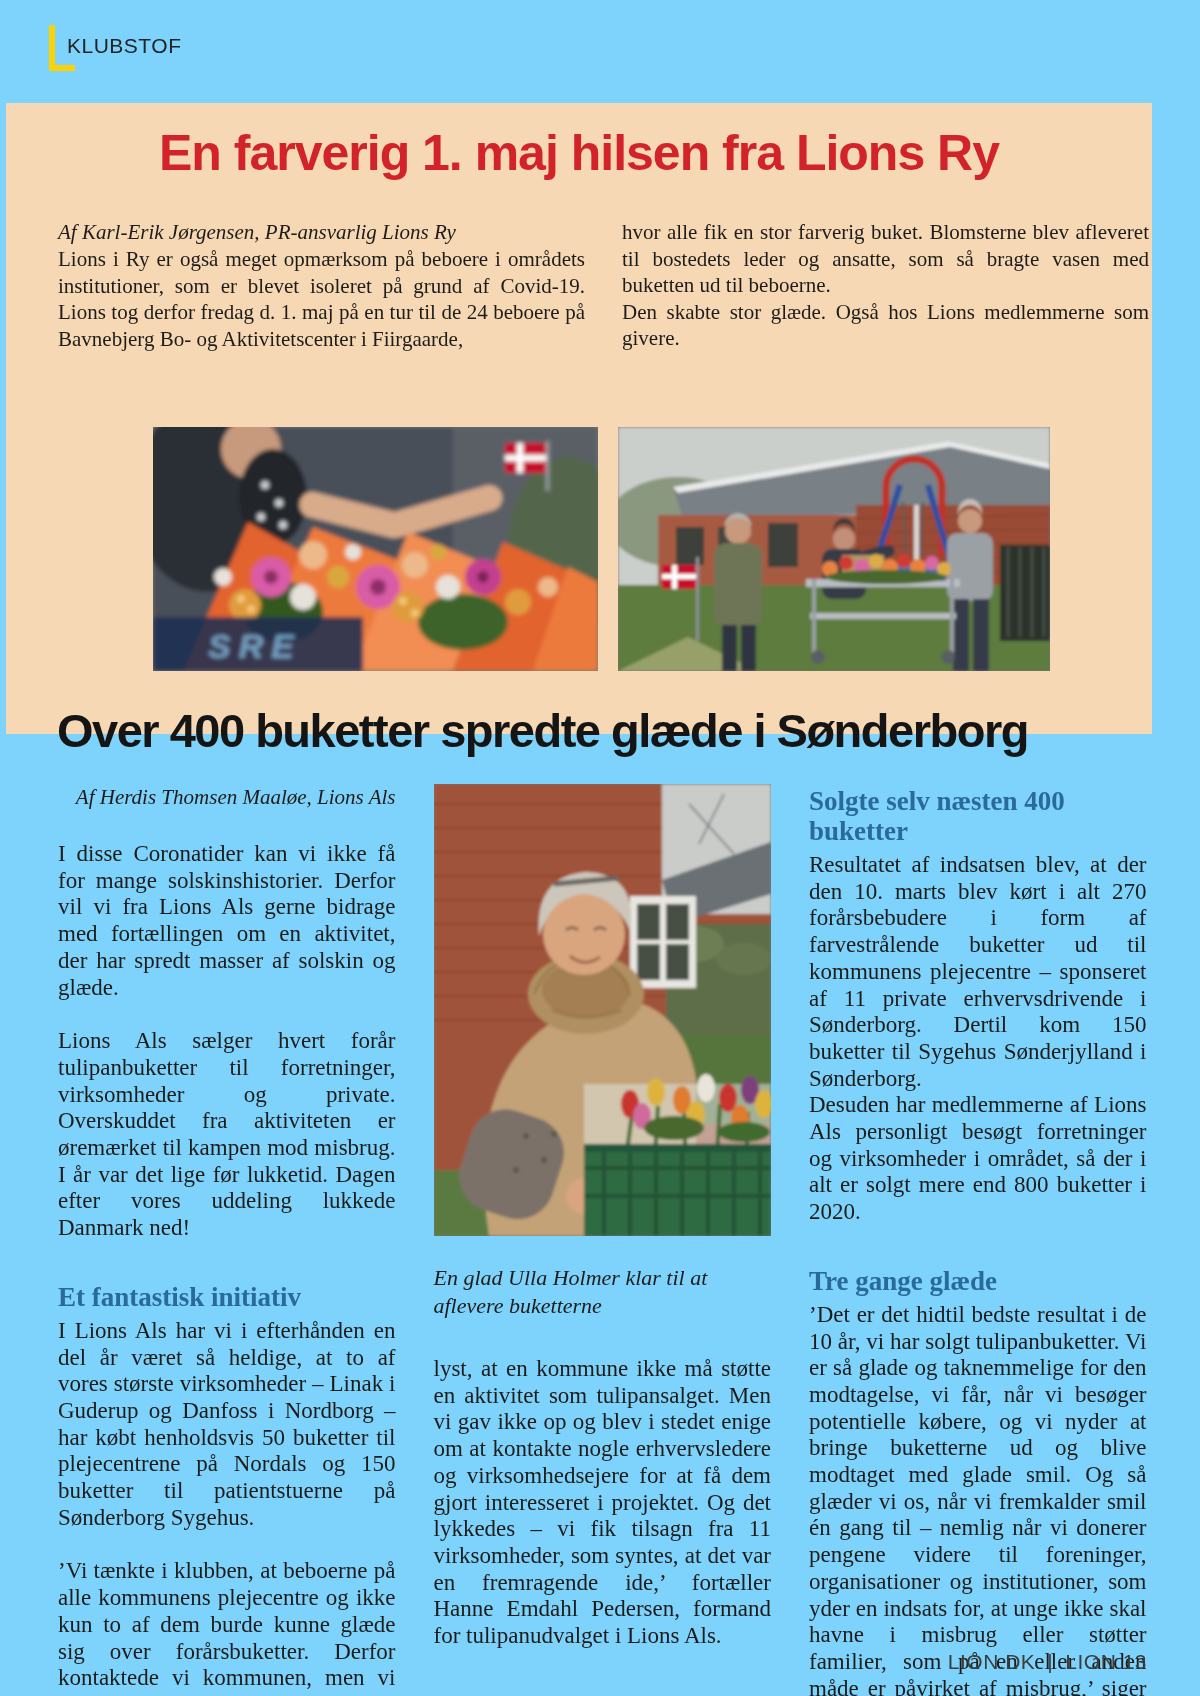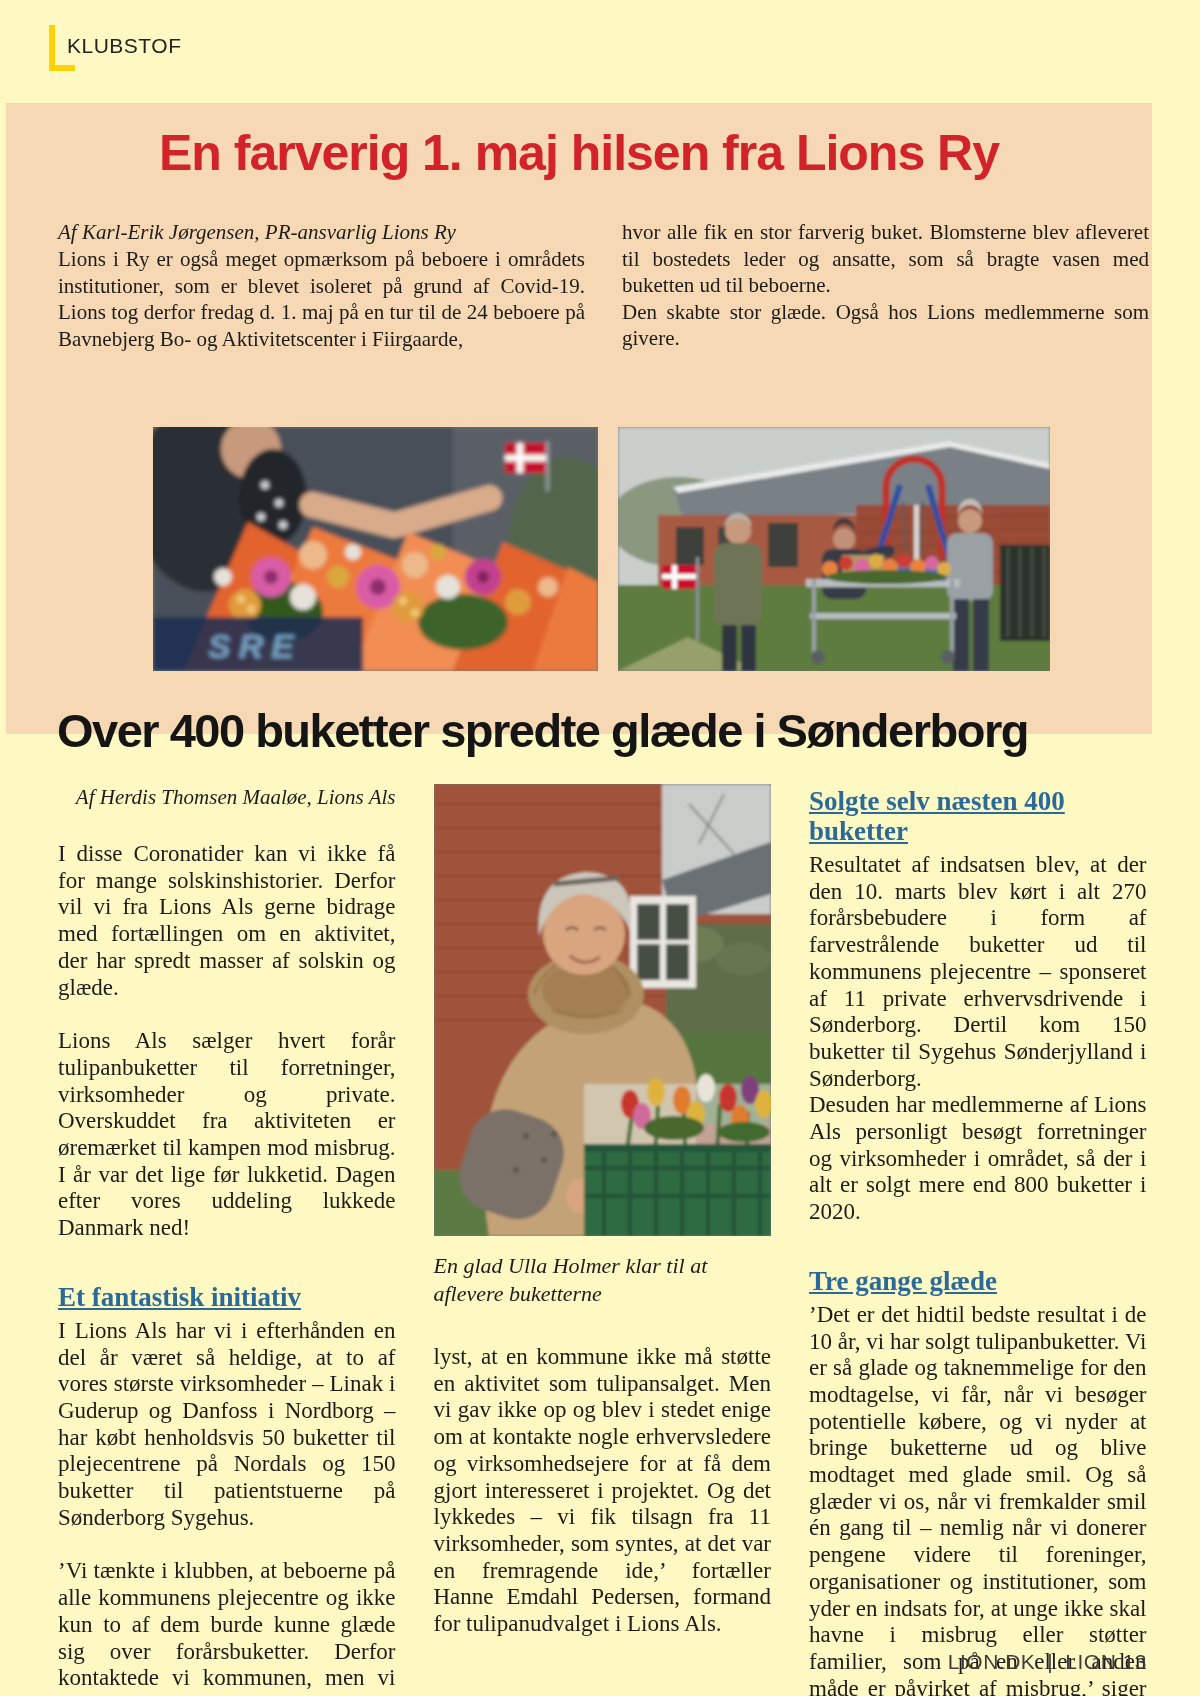--- a/index.html
+++ b/index.html
@@ -1,16 +1,16 @@
 <!DOCTYPE html>
 <html><head>
 <meta charset="utf-8">
 <style>
   html,body{margin:0;padding:0;background:#ffffff;}
-  .page{position:relative;width:1200px;height:1696px;background:#fef9c3;overflow:hidden;
+  .page{position:relative;width:1200px;height:1696px;background:#7dd3fc;overflow:hidden;
         font-family:"Liberation Serif",serif;color:#1e1c1a;}
   
   .kicker-row{position:absolute;top:25px;left:49px;display:flex;align-items:flex-start;}
   .kicker-mark{width:20px;height:40px;border-left:6px solid #fdd205;border-bottom:6px solid #fdd205;}
   .kicker-label{font-family:"Liberation Sans",sans-serif;font-size:21px;letter-spacing:0.5px;
         color:#232323;margin-left:-8px;padding-top:9px;}
   
   .hero{position:absolute;left:6px;top:103px;width:1146px;height:631px;background:#f6d9b4;}
   .hero-headline{margin:0;position:absolute;top:24px;left:0;width:100%;text-align:center;
         font-family:"Liberation Sans",sans-serif;font-weight:700;font-size:50px;line-height:1.05;
@@ -24,23 +24,23 @@
   
   .story2-headline{margin:0;position:absolute;top:706px;left:57px;width:1090px;
         font-family:"Liberation Sans",sans-serif;font-weight:700;font-size:47px;line-height:1.05;
         letter-spacing:-1.5px;color:#151515;white-space:nowrap;}
   .story2-cols{position:absolute;top:784px;left:58px;width:1089px;display:flex;gap:38px;}
   .s2col{width:337.5px;}
   .s2col .byline{margin-bottom:30px;text-align:right;}
   .s2col .body-txt{font-size:23px;line-height:26.7px;margin:0 0 27px 0;}
   .s2col .body-txt.tight{margin:0;}
   .subhead{font-family:"Liberation Serif",serif;font-weight:700;font-size:27px;line-height:30px;
-        color:#2a6a9a;margin:40px 0 6px 0;text-decoration:underline;}
+        color:#2a6a9a;margin:40px 0 6px 0;}
   .subhead.first{margin-top:2px;}
-  .caption{font-style:italic;font-size:22px;line-height:28px;margin:16px 0 0 0;}
+  .caption{font-style:italic;font-size:22px;line-height:28px;margin:28px 0 0 0;}
   .mid-continues{margin-top:36px !important;}
   
   .footer{position:absolute;top:1650px;right:53px;font-family:"Liberation Sans",sans-serif;
         font-size:21px;color:#3d3d3c;letter-spacing:0.5px;}
   .footer .sep{margin:0 12px;color:#3d3d3c;}
 </style>
 </head>
 <body>
 
 <div class="page">

